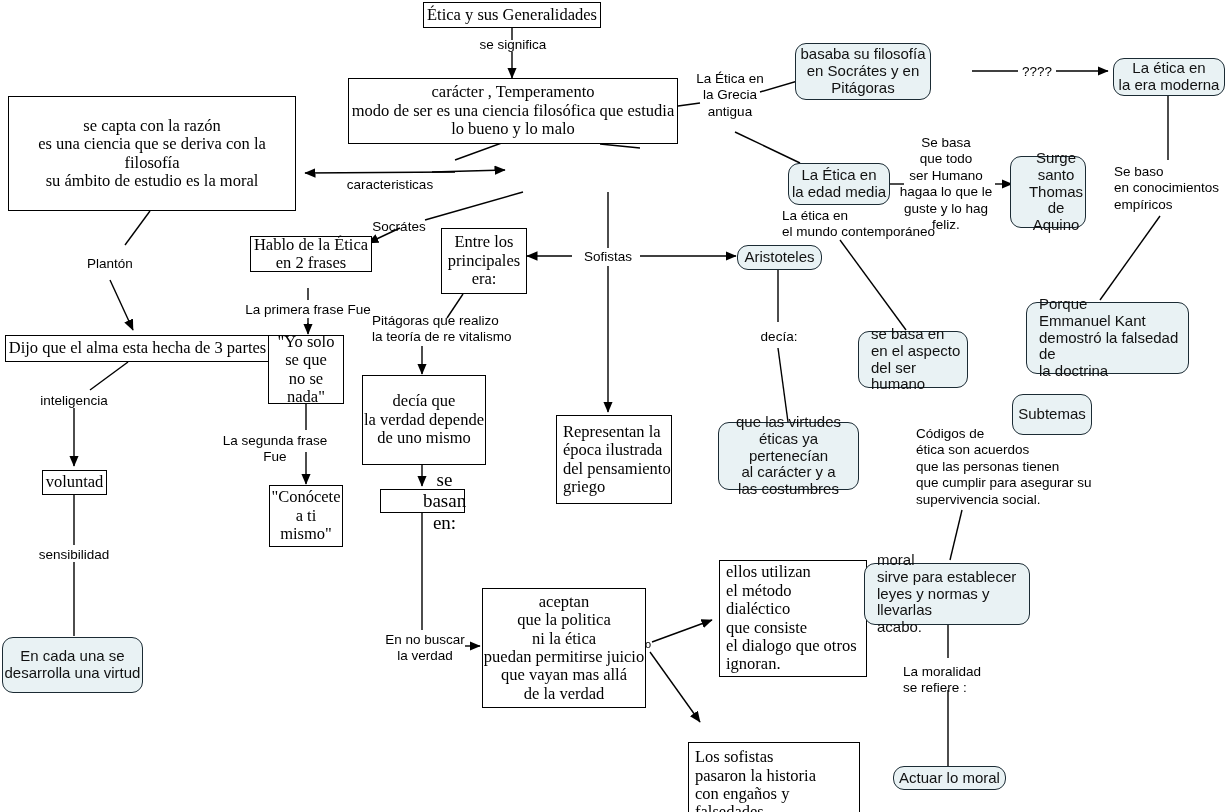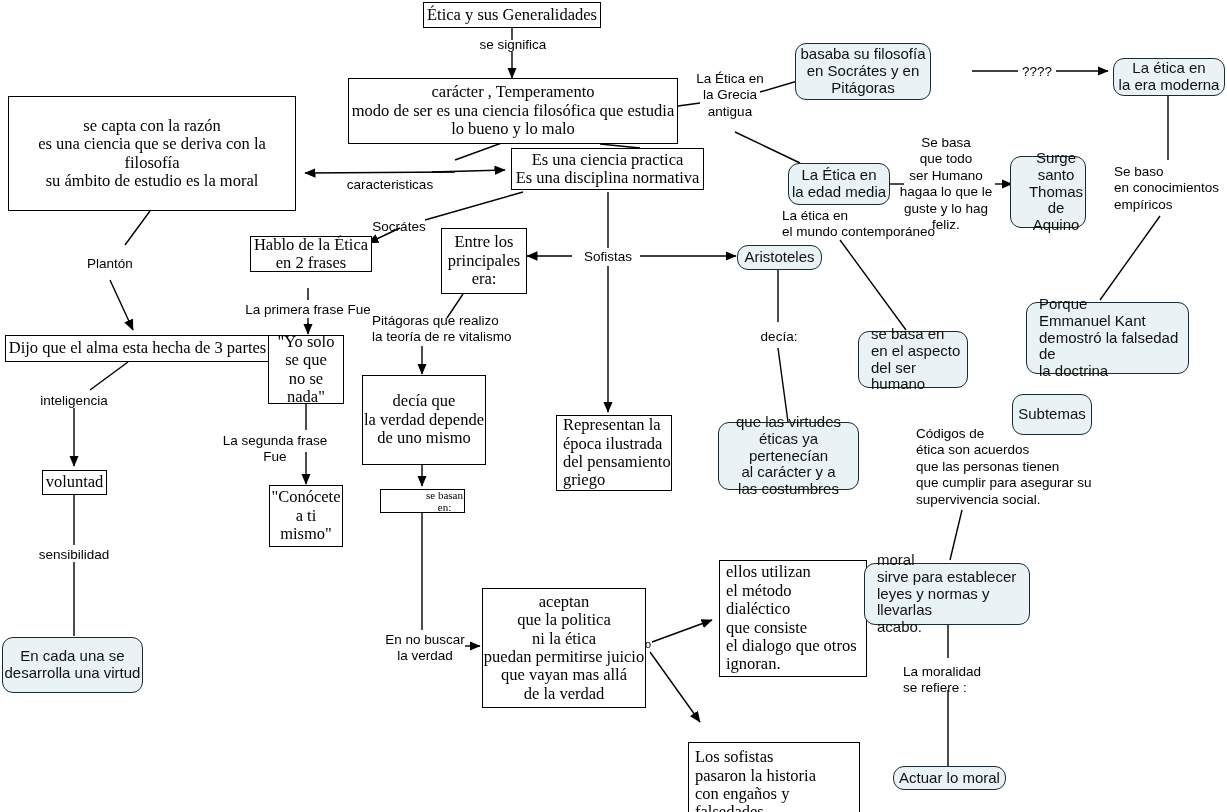--- a/index.html
+++ b/index.html
@@ -24,21 +24,21 @@
     line-height:1.12;
     white-space:pre-line;
   }
   
   .rect{
     border:1.3px solid #000;
     background:#ffffff;
     font-family:"Liberation Serif", serif;
     font-size:16.5px;
   }
-  .rect.small{font-size:11px;padding-left:44px;}
+  .rect.small{font-size:19px;padding-left:44px;}
   .rect.lalign{justify-content:flex-start;text-align:left;padding-left:6px;}
   
   .round{
     border:1.3px solid #1b2b34;
     border-radius:11px;
     background:#e9f2f4;
     font-family:"Liberation Sans", sans-serif;
     font-size:15px;
     color:#111;
   }
@@ -158,22 +158,20 @@
   <div class="node rect" style="left:348px;top:78px;width:330px;height:66px;">carácter , Temperamento
 modo de ser  es una ciencia filosófica que estudia
 lo bueno y lo malo</div>
 
   <div class="node rect" style="left:423px;top:2px;width:178px;height:26px;">Ética y sus Generalidades</div>
 
   <div class="node rect" style="left:8px;top:96px;width:288px;height:115px;">se capta con la razón
 es una ciencia que se deriva con la filosofía
 su ámbito de estudio es la moral</div>
 
-  <div class="node rect" style="left:511px;top:148px;width:193px;height:42px;">Es una ciencia practica
-Es una disciplina normativa</div>
 
   <div class="node rect" style="left:250px;top:236px;width:122px;height:36px;">Hablo de la Ética
 en 2 frases</div>
 
   <div class="node rect" style="left:441px;top:228px;width:86px;height:66px;">Entre los
 principales
 era:</div>
 
   <div class="node rect" style="left:5px;top:335px;width:265px;height:27px;">Dijo que el alma esta hecha de 3 partes</div>
 
@@ -189,21 +187,21 @@
 
   <div class="node round" style="left:2px;top:637px;width:141px;height:56px;">En cada una se
 desarrolla una virtud</div>
 
   <div class="node rect" style="left:362px;top:375px;width:124px;height:90px;">decía que
 la verdad depende
 de uno mismo</div>
 
   <div class="node rect small" style="left:380px;top:489px;width:85px;height:24px;">se basan en:</div>
 
-  <div class="node rect lalign" style="left:556px;top:415px;width:116px;height:76px;">Representan la
+  <div class="node rect lalign" style="left:556px;top:415px;width:116px;height:89px;">Representan la
 época ilustrada
 del pensamiento
 griego</div>
 
   <div class="node rect" style="left:482px;top:588px;width:164px;height:120px;">aceptan
 que la politica
 ni la ética
 puedan permitirse juicio
 que vayan mas allá
 de la verdad</div>

